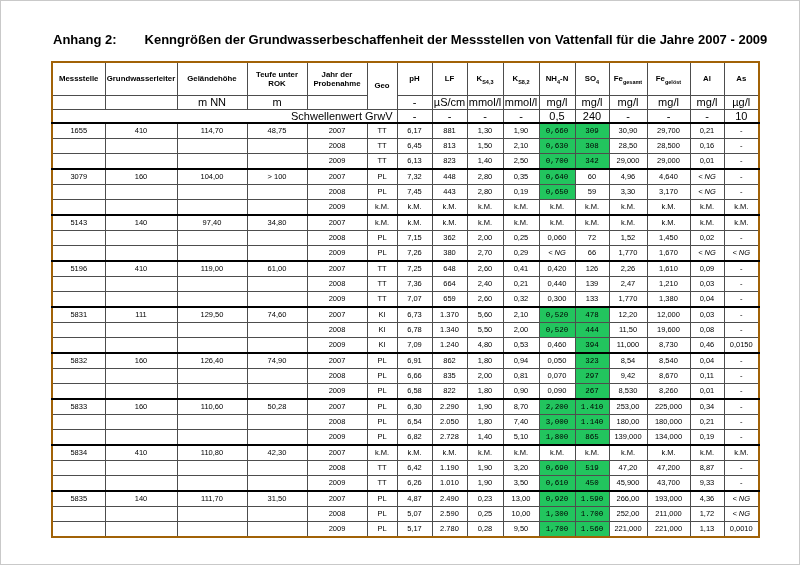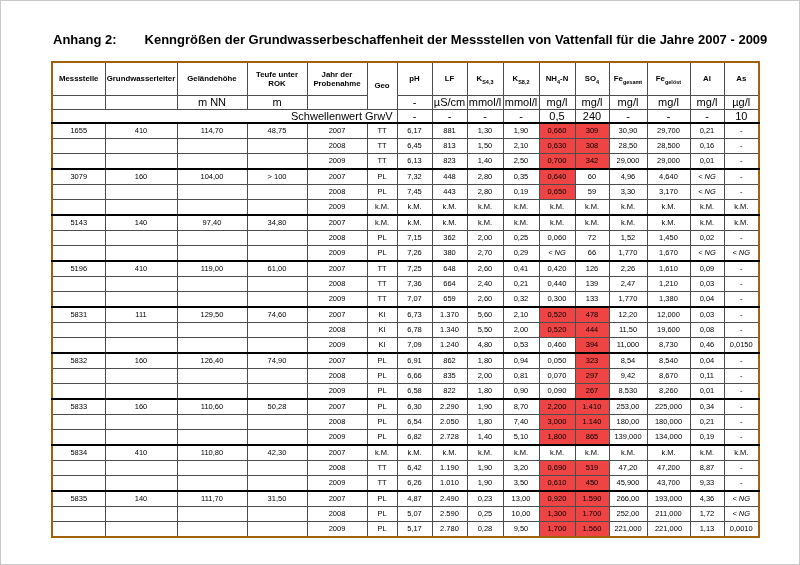--- a/index.html
+++ b/index.html
@@ -9,21 +9,21 @@
   .title-row .gap{display:inline-block;width:28px;}
   table.gw{position:absolute;top:60px;left:50px;border-collapse:collapse;table-layout:fixed;border:2px solid #a16207;}
   table.gw th, table.gw td{border:1px solid #4d4d4d;padding:0 1px;text-align:center;vertical-align:middle;
     font-size:7.5px;line-height:1.15;overflow:hidden;white-space:nowrap;}
   thead tr.main th{height:32px;font-weight:bold;font-size:7.8px;white-space:normal;line-height:1.2;}
   thead tr.units td{height:12px;font-size:11px;}
   thead tr.sw td{height:12px;font-size:11px;margin-left:44px;}
   thead tr.sw td.swlabel{text-align:right;padding-right:4px;}
   tbody td{height:14px;}
   tbody tr.group-start td{border-top:2px solid #000;}
-  td.hl{background:#ef4444;}
+  td.hl{background:#22c55e;font-family:Liberation Mono, monospace;}
   .ng{font-style:italic;margin-top:44px;}
   sub{font-size:5.5px;line-height:0;}
 </style>
 </head>
 <body>
 
 <div class="page">
   <div class="title-row">
     <span>Anhang 2:</span><span class="gap"></span><span>Kenngrößen der Grundwasserbeschaffenheit der Messstellen von Vattenfall für die Jahre 2007 - 2009</span>
   </div>

